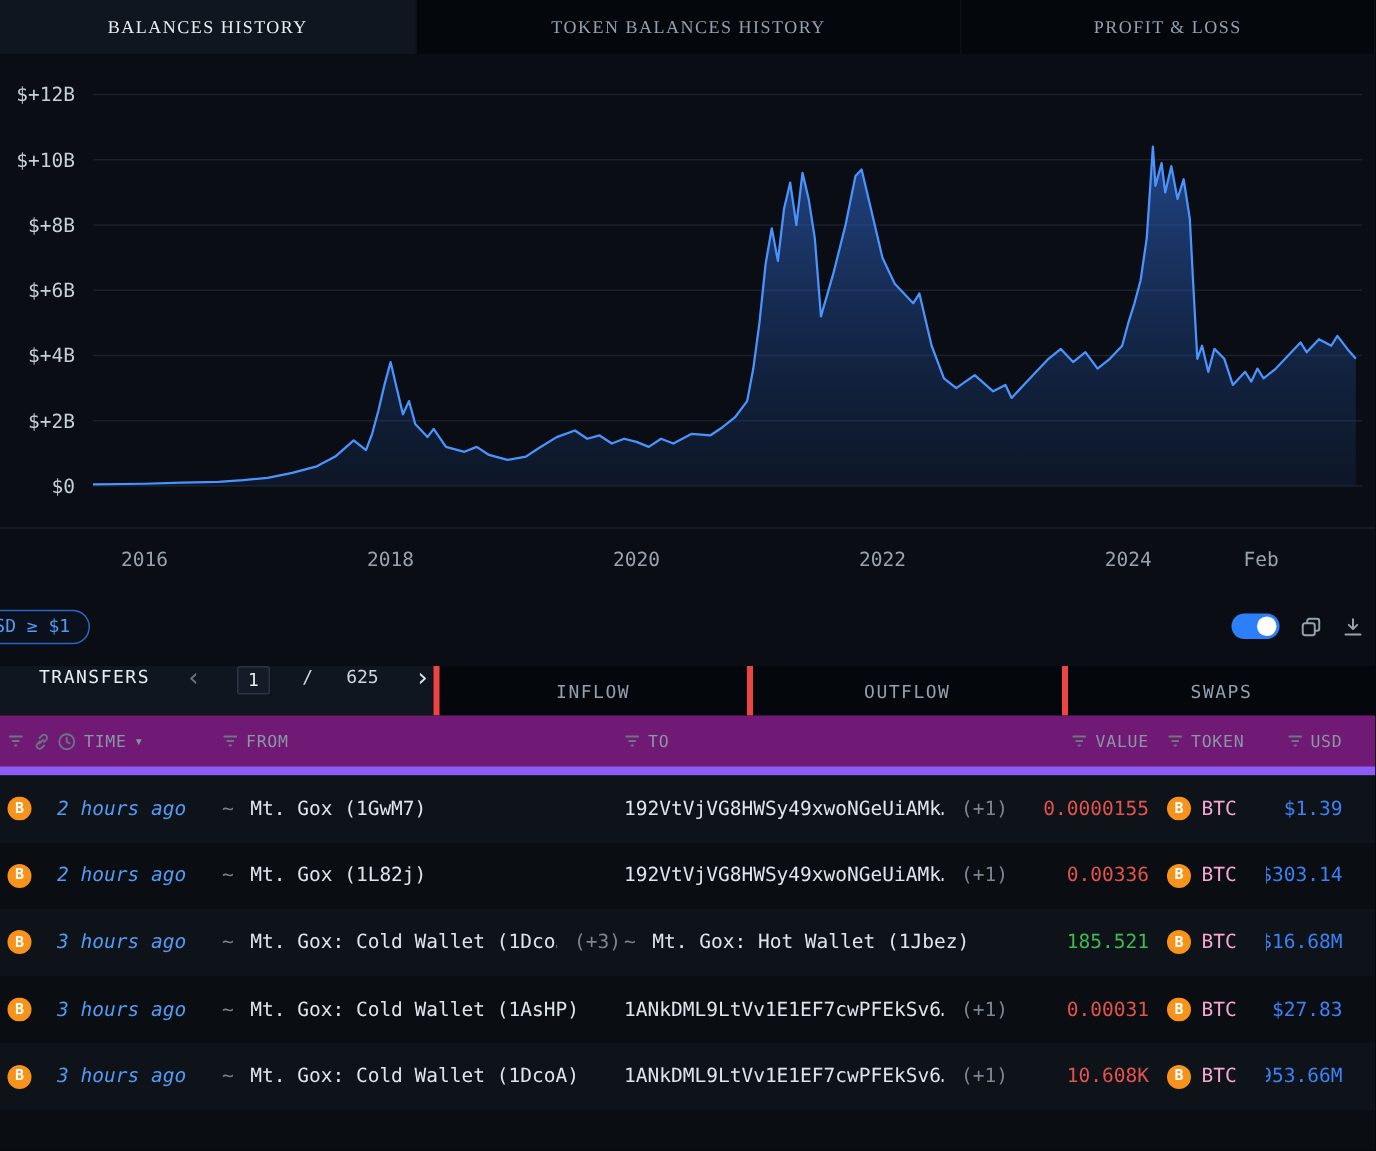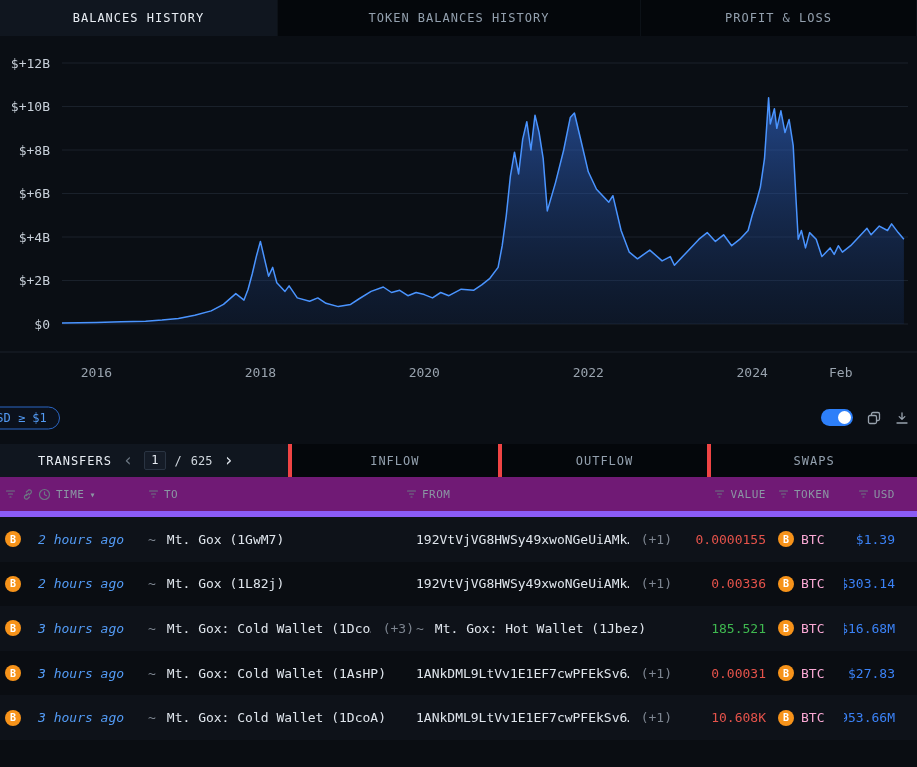--- a/index.html
+++ b/index.html
@@ -3,21 +3,21 @@
 <meta charset="utf-8">
 <style>
   html,body{margin:0;padding:0;background:#05070b;}
   .app{width:917px;height:767px;overflow:hidden;position:relative;background:#0a0e14;
        color:#d5dce4;font-family:"DejaVu Sans Mono","Liberation Mono",monospace;font-size:13px;
        display:flex;flex-direction:column;}
 
   
   .tabbar{height:36px;flex:none;display:flex;background:#04070b;}
   .tab{display:flex;align-items:center;justify-content:center;font-size:12px;letter-spacing:1px;
-       color:#93a0ae;cursor:pointer;border-right:1px solid #0c1117;}
+       color:#93a0ae;cursor:pointer;border-right:1px solid #0c1117;font-family:Liberation Serif, serif;}
   .tab.active{background:#10161f;color:#e8edf3;}
   .tab.t1{flex:0 0 277px;} .tab.t2{flex:0 0 362px;} .tab.t3{flex:1;}
 
   
   .range-row{height:26px;flex:none;display:flex;justify-content:flex-end;align-items:center;gap:14px;
              padding-right:8px;background:#0a0e14;}
   .range-opt{font-size:12px;color:#8b96a3;cursor:pointer;}
   .range-opt.active{color:#ff9433;}
 
   
@@ -30,21 +30,21 @@
                 justify-content:flex-end;gap:14px;padding-right:8px;background:#0a0e14;}
   .usd-pill{position:absolute;left:-24px;top:50%;transform:translateY(-50%);
             border:1px solid #2b66c4;border-radius:13px;padding:3px 12px 4px;
             color:#539bf5;font-size:12px;background:#0b111c;white-space:nowrap;}
   .toggle{width:32px;height:17px;border-radius:9px;background:#2d7ff9;position:relative;cursor:pointer;flex:none;}
   .toggle .knob{position:absolute;right:2px;top:2px;width:13px;height:13px;border-radius:50%;background:#fff;}
   .icon-btn{color:#98a2ad;cursor:pointer;display:flex;align-items:center;}
 
   
   .transfers-bar{height:33px;flex:none;display:flex;background:#04070b;font-size:12px;letter-spacing:1px;}
-  .transfers-left{flex:0 0 250px;background:#10161f;display:flex;align-items:center;padding-left:38px;gap:9px;}
+  .transfers-left{flex:0 0 250px;background:#10161f;display:flex;align-items:flex-start;padding-left:26px;gap:22px;}
   .t-title{color:#e8edf3;}
   .pg-chev{font-size:17px;letter-spacing:0;line-height:1;cursor:pointer;padding:0 2px;}
   .pg-chev.dim{color:#6b7682;} .pg-chev.lit{color:#dfe5ec;}
   .pg-cur{color:#e8edf3;border:1px solid #2a3442;background:#151c27;padding:1px 6px 2px;border-radius:2px;letter-spacing:0;}
   .pg-rest{color:#cfd6dd;letter-spacing:0;}
   .transfers-tab{flex:1;display:flex;align-items:center;justify-content:center;color:#93a0ae;
                  cursor:pointer;border-left:4px solid #ef4444;}
 
   
   .thead{height:34px;flex:none;display:flex;align-items:center;background:#701a75;
@@ -169,35 +169,35 @@
     <div class="cell c2">
       <span class="fic">
         <svg width="13" height="13" viewBox="0 0 13 13">
             <circle cx="6.5" cy="6.5" r="5" fill="none" stroke="currentColor" stroke-width="1.2"></circle>
             <path d="M6.5 3.8v2.7l1.9 1.2" fill="none" stroke="currentColor" stroke-width="1.2" stroke-linecap="round"></path>
           </svg>
       </span>
       <span>TIME</span>
       <span class="caret">▾</span>
     </div>
+    <div class="cell c3">
+      <span class="fic">
+        <svg width="11" height="10" viewBox="0 0 11 10">
+            <path d="M1.5 2h8M3.5 5h4M5 8h1" stroke="currentColor" stroke-width="1.2" stroke-linecap="round"></path>
+          </svg>
+      </span>
+      <span>FROM</span>
+    </div>
     <div class="cell c4">
       <span class="fic">
         <svg width="11" height="10" viewBox="0 0 11 10">
             <path d="M1.5 2h8M3.5 5h4M5 8h1" stroke="currentColor" stroke-width="1.2" stroke-linecap="round"></path>
           </svg>
       </span>
       <span>TO</span>
-    </div>
-    <div class="cell c3">
-      <span class="fic">
-        <svg width="11" height="10" viewBox="0 0 11 10">
-            <path d="M1.5 2h8M3.5 5h4M5 8h1" stroke="currentColor" stroke-width="1.2" stroke-linecap="round"></path>
-          </svg>
-      </span>
-      <span>FROM</span>
     </div>
     <div class="cell c5">
       <span class="fic">
         <svg width="11" height="10" viewBox="0 0 11 10">
             <path d="M1.5 2h8M3.5 5h4M5 8h1" stroke="currentColor" stroke-width="1.2" stroke-linecap="round"></path>
           </svg>
       </span>
       <span>VALUE</span>
     </div>
     <div class="cell c6">

